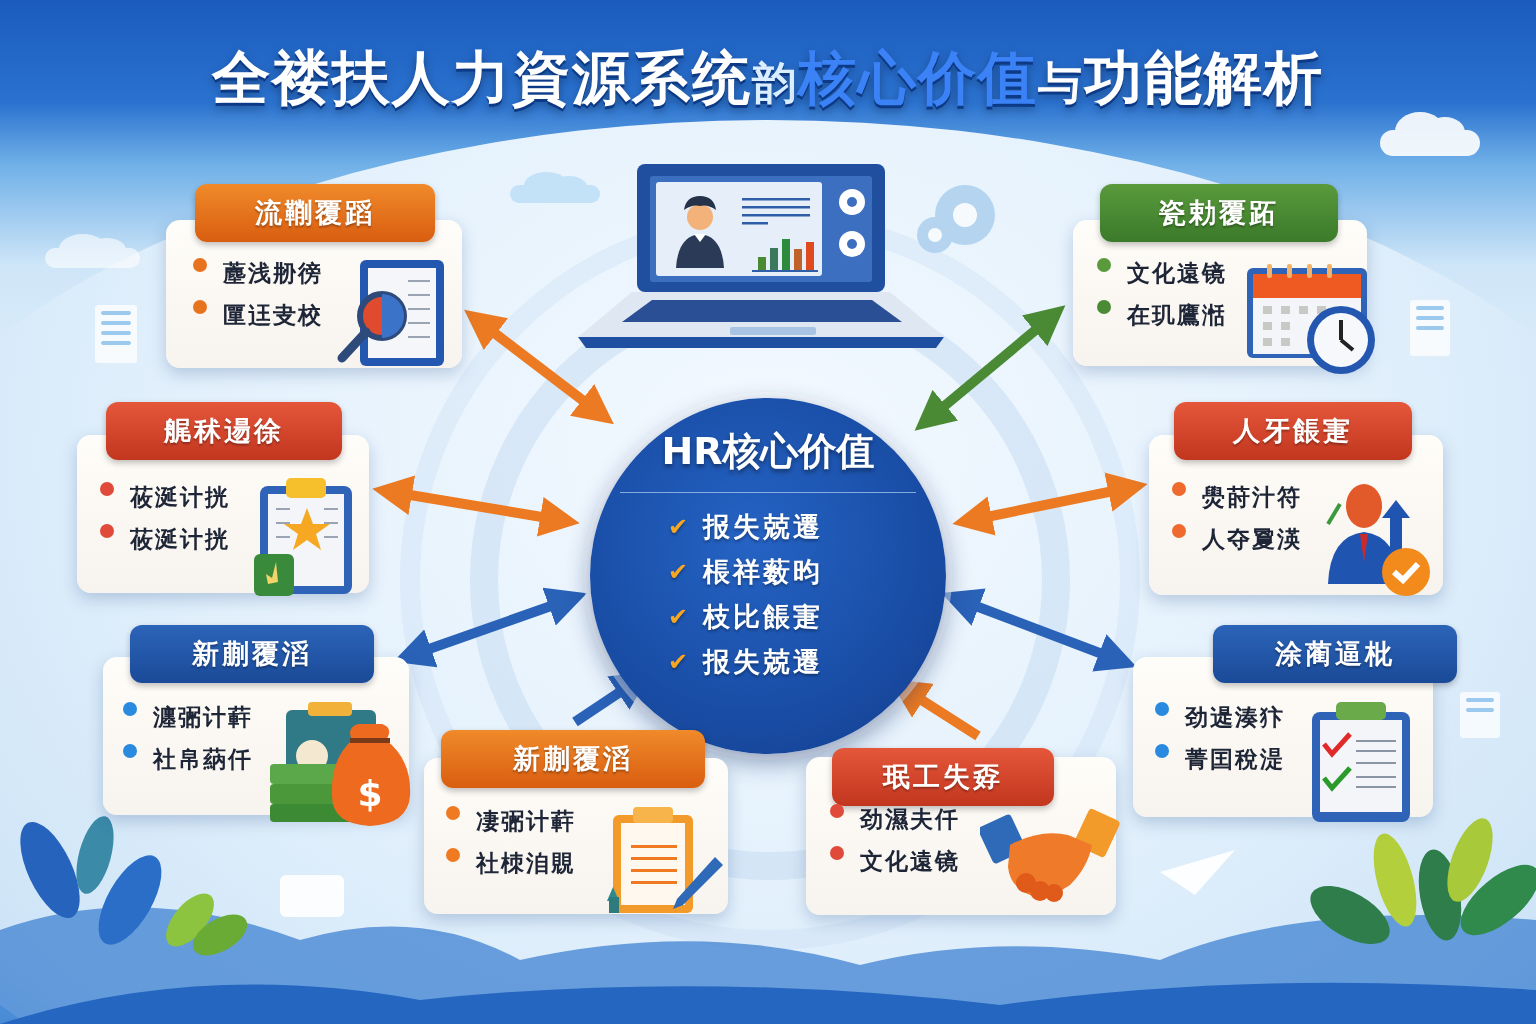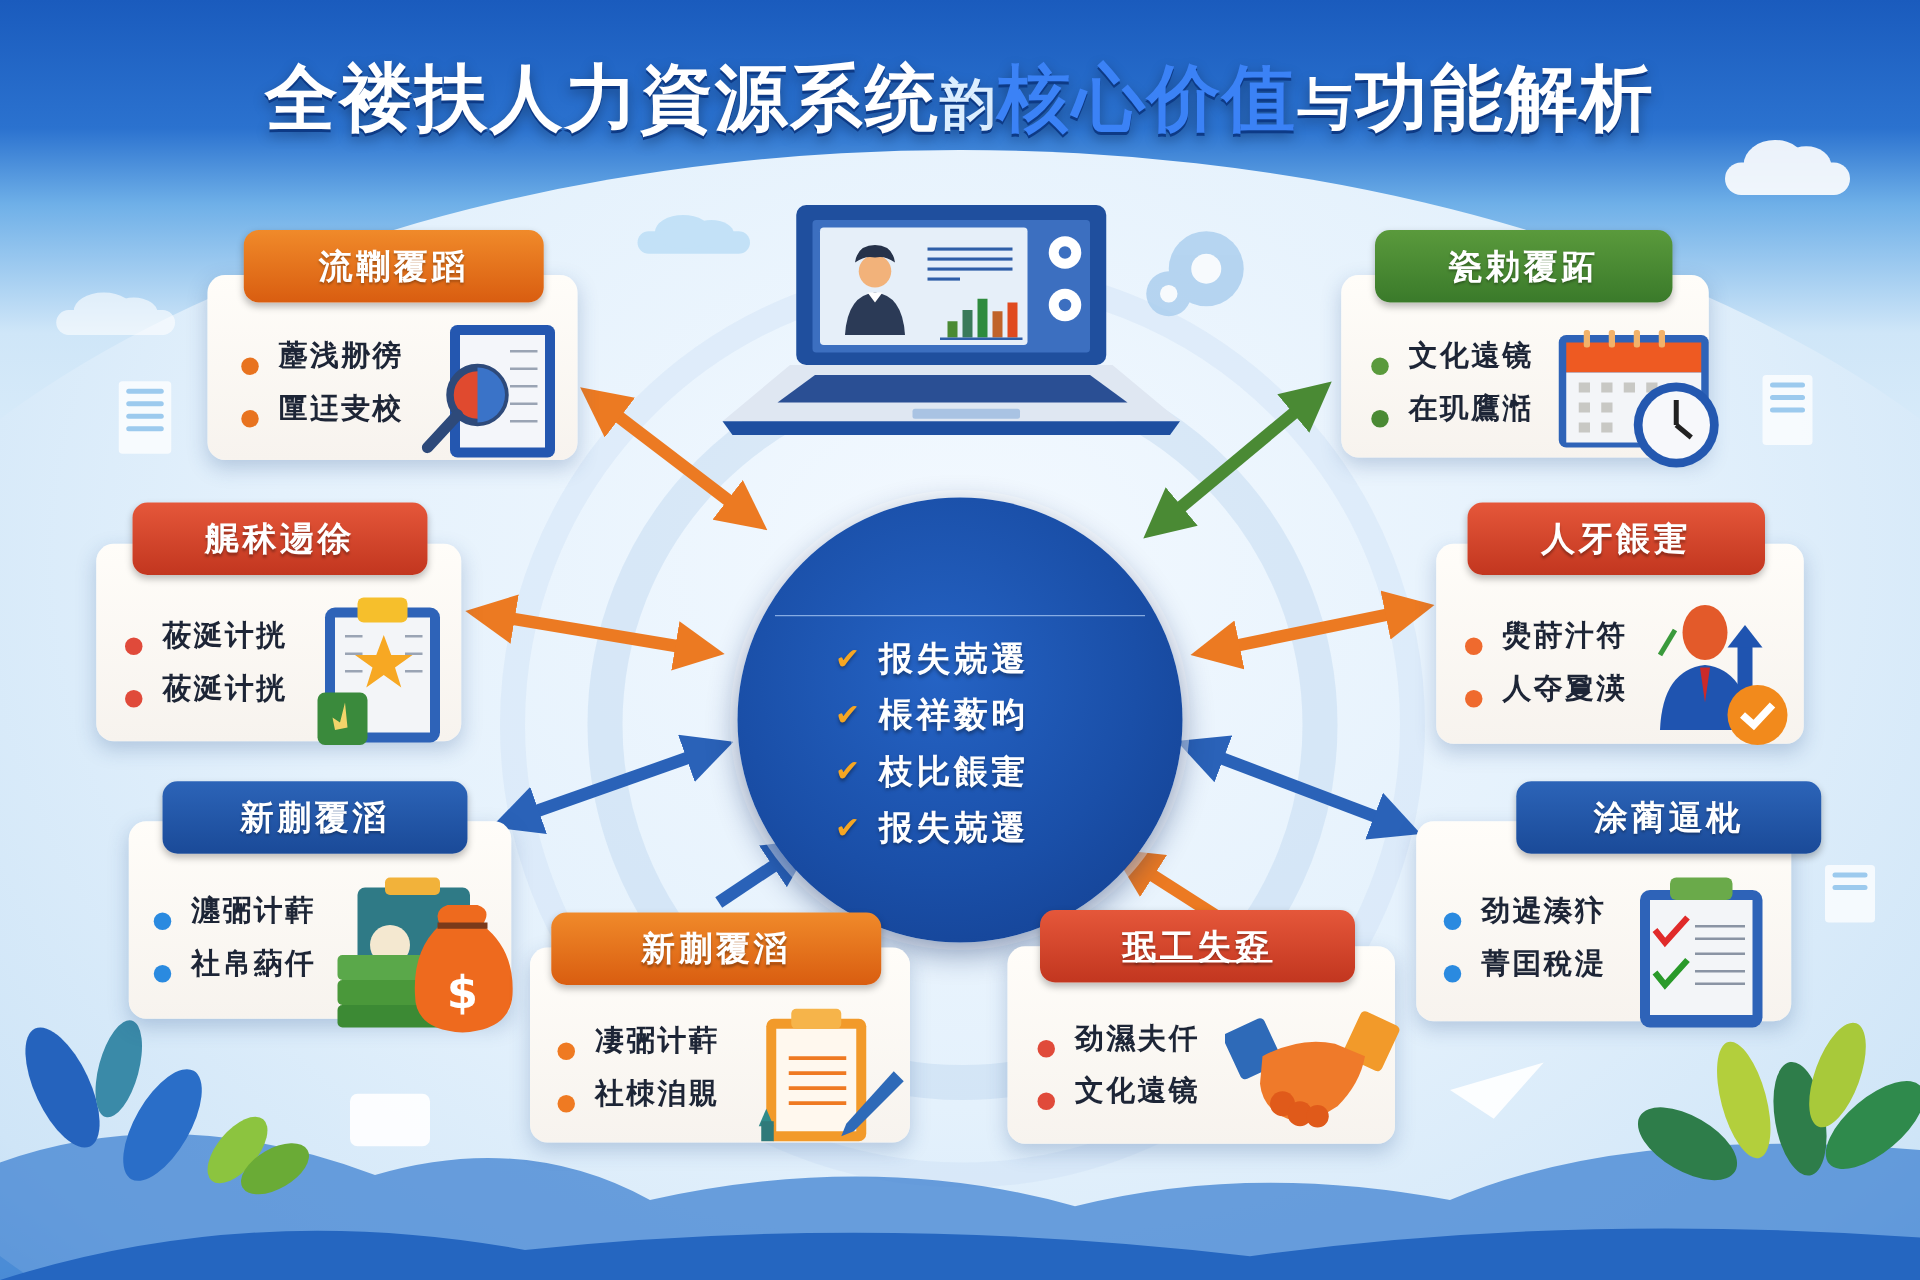--- a/index.html
+++ b/index.html
@@ -46,21 +46,21 @@
     display: flex; align-items: center; justify-content: center;
     text-shadow: 0 2px 2px rgba(0,0,0,0.3);
     box-shadow: 0 3px 6px rgba(0,0,0,0.25);
   }
   .orange { background: linear-gradient(180deg, #f08a2a 0%, #d95d10 100%); }
   .red { background: linear-gradient(180deg, #e5573a 0%, #c2361f 100%); }
   .green { background: linear-gradient(180deg, #5a9a3c 0%, #3a7a2a 100%); text-align: right; }
   .blue { background: linear-gradient(180deg, #2c64b8 0%, #1a4a98 100%); }
   .bullets { position: absolute; list-style: none; }
   .bullets li {
-    display: flex; align-items: flex-end; font-size: 23px; font-weight: bold;
+    display: flex; align-items: flex-start; font-size: 23px; font-weight: bold;
     color: #1d2536; height: 42px; letter-spacing: 2px;
   }
   .dot { width: 14px; height: 14px; border-radius: 50%; margin-right: 16px; flex: none; }
 
   
   .center {
     position: absolute; left: 590px; top: 398px; width: 356px; height: 356px; border-radius: 50%;
     background: radial-gradient(circle at 45% 40%, #2563c4 0%, #1a4fa8 55%, #123d8c 100%);
     box-shadow: 0 8px 24px rgba(10,40,100,0.45), 0 0 0 6px rgba(255,255,255,0.5);
   }
@@ -197,20 +197,21 @@
       <circle cx="280" cy="40" r="5"></circle>
       <circle cx="280" cy="82" r="5"></circle>
     </g>
   <path d="M60,130 L318,130 L372,175 L6,175 Z" fill="#dfe7f2"></path>
   <path d="M80,138 L300,138 L330,160 L50,160 Z" fill="#2a4f94"></path>
   <rect x="158" y="165" width="86" height="8" rx="2" fill="#a9c3e3"></rect>
   <path d="M6,175 L372,175 L364,186 L14,186 Z" fill="#1e4fa0"></path>
 </svg>
 
 <div class="center">
+  <div class="center-title">HR核心价值</div>
   <div class="center-rule"></div>
   <ul class="center-list">
     <li>
         <span class="check">✔</span>
         <span>报失兢遷</span>
       </li>
     <li>
         <span class="check">✔</span>
         <span>棖祥薮昀</span>
       </li>
@@ -414,21 +415,21 @@
       <rect x="26" y="52" width="46" height="3"></rect>
       <rect x="26" y="64" width="46" height="3"></rect>
       <rect x="26" y="76" width="46" height="3"></rect>
     </g>
   <path d="M2,96 L8,82 L14,96 Z" fill="#2f8a8a"></path>
   <rect x="4" y="92" width="10" height="16" fill="#2f7a7a"></rect>
   <path d="M110,52 L118,60 L78,100 L68,104 L72,94 Z" fill="#2e6ab8"></path>
 </svg>
 
 <div class="card" style="left:806px;top:757px;width:310px;height:158px;"></div>
-<div class="card-header red" style="left:832px;top:728px;width:252px;text-decoration:underline;">珉工失孬</div>
+<div class="card-header red" style="left:832px;top:748px;width:222px;">珉工失孬</div>
 <ul class="bullets" style="left:830px;top:804px;">
   <li>
       <span class="dot" style="background:#e04a3a"></span>
       <span>劲濕夫仟</span>
     </li>
   <li>
       <span class="dot" style="background:#e04a3a"></span>
       <span>文化遠镜</span>
     </li>
 </ul>

